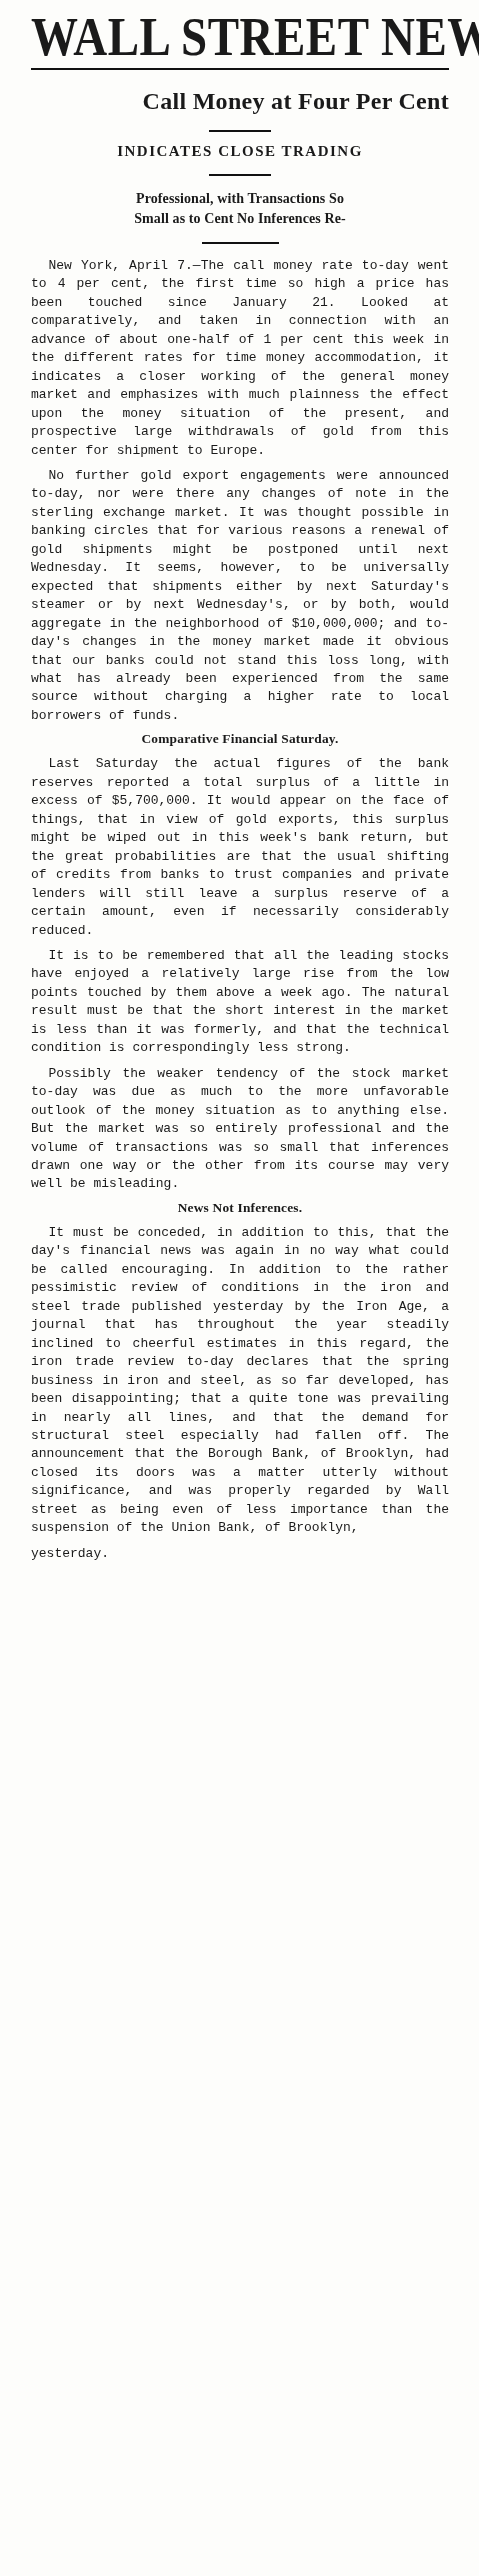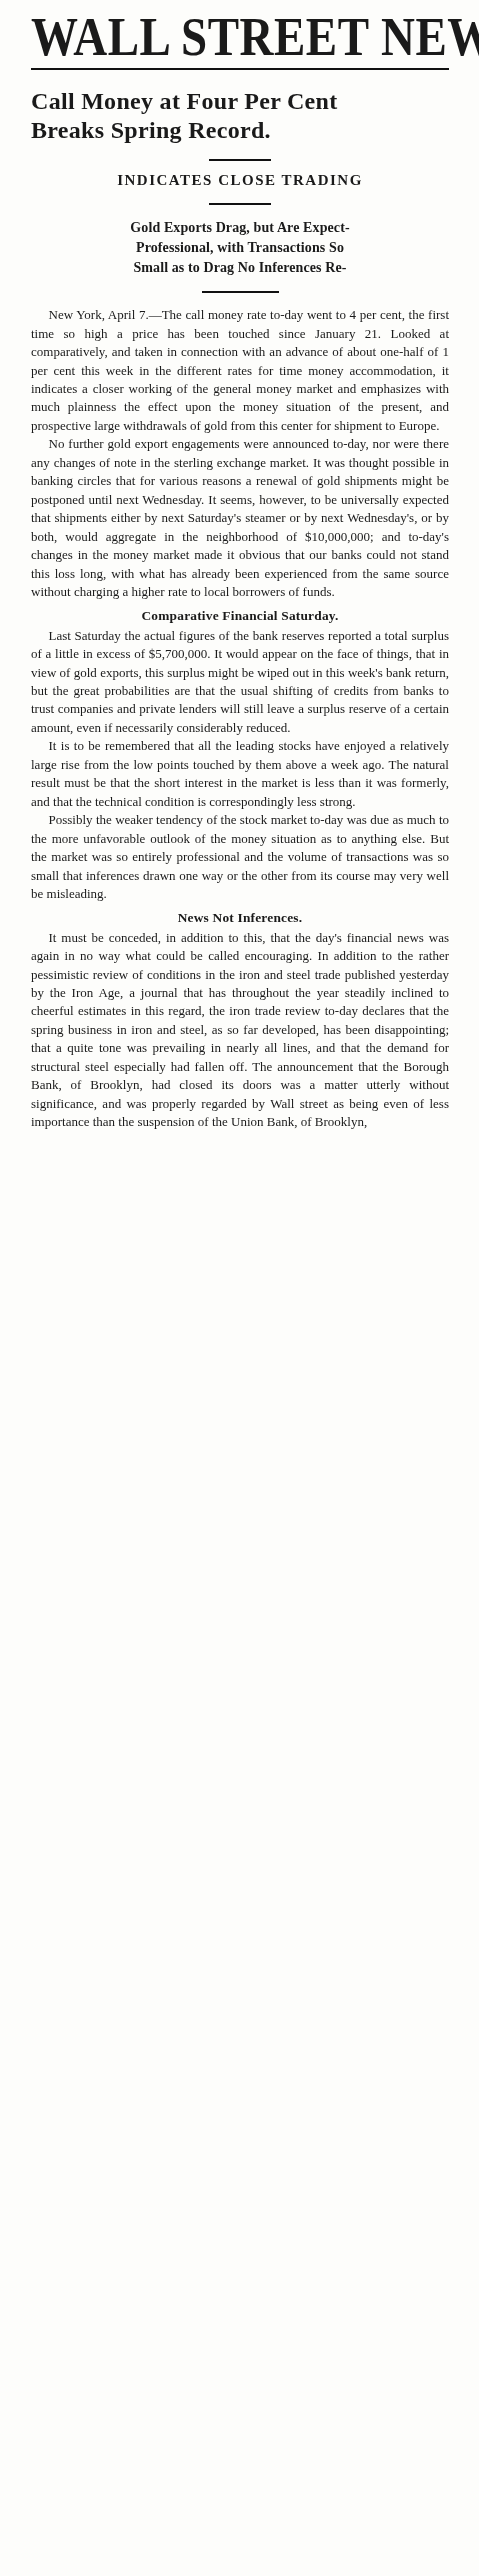--- a/index.html
+++ b/index.html
@@ -31,21 +31,21 @@
     border-bottom: 2.6px solid #111;
     white-space: nowrap;
     transform: scaleX(1.0);
   }
   .masthead span {
     display: inline-block;
     transform: scaleY(1.18);
     transform-origin: center bottom;
   }
   .headline {
-    text-align: left;
+    text-align: right;
     font-weight: bold;
     font-size: 24px;
     line-height: 1.22;
     margin: 17.5px 0 0 0;
     letter-spacing: 0.3px;
   }
   .rule-short {
     width: 62px;
     height: 2.1px;
     background: #111;
@@ -74,22 +74,23 @@
   }
   .body {
     margin-top: 5.2px;
     font-size: 13px;
     line-height: 1.42;
     text-align: justify;
     text-justify: inter-word;
     hyphens: none;
   }
   .body p {
-    margin: 0 0 0 0;
+    margin: 7px 0 0 0;
     text-indent: 17.5px;
+    font-family: Liberation Mono, monospace;
   }
   .subhead-inline {
     text-align: center;
     font-weight: bold;
     font-size: 13.4px;
     margin: 4.1px 0 2.1px 0;
     letter-spacing: 0.2px;
   }
   .lastline {
     text-align: left;
@@ -97,42 +98,41 @@
 </style>
 </head>
 <body>
 
 <div class="page">
 
   <div class="masthead"><span>WALL STREET NEWS</span></div>
 
   <div class="headline">
     <div>Call Money at Four Per Cent</div>
-    <div>Breaks Spring Record.</div>
   </div>
 
   <div class="rule-short"></div>
 
   <div class="subhead-indicate">INDICATES   CLOSE   TRADING</div>
 
   <div class="rule-short"></div>
 
   <div class="deck">
-    <div>Gold Exports Drag, but Are Expect-</div>
     <div>Professional, with Transactions So</div>
-    <div>Small as to Drag No Inferences Re-</div>
+    <div>Small as to Cent No Inferences Re-</div>
   </div>
 
   <div class="deck-rule"></div>
 
   <div class="body">
     <p>New York, April 7.—The call money rate to-day went to 4 per cent, the first time so high a price has been touched since January 21. Looked at comparatively, and taken in connection with an advance of about one-half of 1 per cent this week in the different rates for time money accommodation, it indicates a closer working of the general money market and emphasizes with much plainness the effect upon the money situation of the present, and prospective large withdrawals of gold from this center for shipment to Europe.</p>
     <p>No further gold export engagements were announced to-day, nor were there any changes of note in the sterling exchange market. It was thought possible in banking circles that for various reasons a renewal of gold shipments might be postponed until next Wednesday. It seems, however, to be universally expected that shipments either by next Saturday's steamer or by next Wednesday's, or by both, would aggregate in the neighborhood of $10,000,000; and to-day's changes in the money market made it obvious that our banks could not stand this loss long, with what has already been experienced from the same source without charging a higher rate to local borrowers of funds.</p>
     <div class="subhead-inline">Comparative Financial Saturday.</div>
     <p>Last Saturday the actual figures of the bank reserves reported a total surplus of a little in excess of $5,700,000. It would appear on the face of things, that in view of gold exports, this surplus might be wiped out in this week's bank return, but the great probabilities are that the usual shifting of credits from banks to trust companies and private lenders will still leave a surplus reserve of a certain amount, even if necessarily considerably reduced.</p>
     <p>It is to be remembered that all the leading stocks have enjoyed a relatively large rise from the low points touched by them above a week ago. The natural result must be that the short interest in the market is less than it was formerly, and that the technical condition is correspondingly less strong.</p>
     <p>Possibly the weaker tendency of the stock market to-day was due as much to the more unfavorable outlook of the money situation as to anything else. But the market was so entirely professional and the volume of transactions was so small that inferences drawn one way or the other from its course may very well be misleading.</p>
     <div class="subhead-inline">News Not Inferences.</div>
     <p>It must be conceded, in addition to this, that the day's financial news was again in no way what could be called encouraging. In addition to the rather pessimistic review of conditions in the iron and steel trade published yesterday by the Iron Age, a journal that has throughout the year steadily inclined to cheerful estimates in this regard, the iron trade review to-day declares that the spring business in iron and steel, as so far developed, has been disappointing; that a quite tone was prevailing in nearly all lines, and that the demand for structural steel especially had fallen off. The announcement that the Borough Bank, of Brooklyn, had closed its doors was a matter utterly without significance, and was properly regarded by Wall street as being even of less importance than the suspension of the Union Bank, of Brooklyn,</p>
+    <p class="lastline" style="text-indent:0">yesterday.</p>
   </div>
 
 </div>
 
 
 </body></html>

